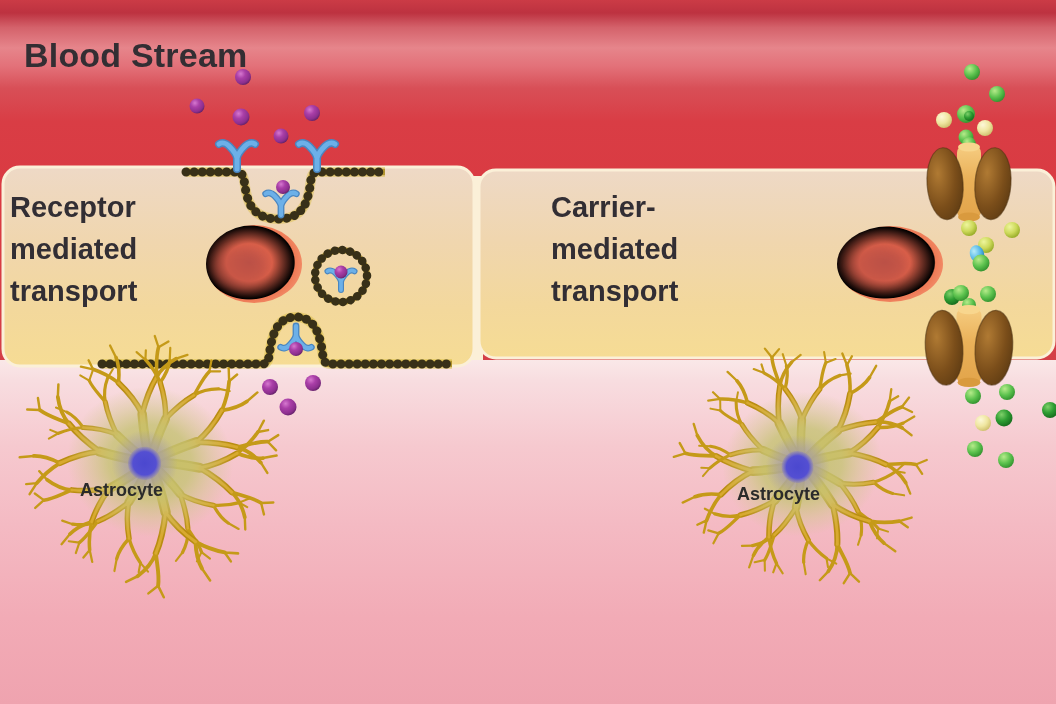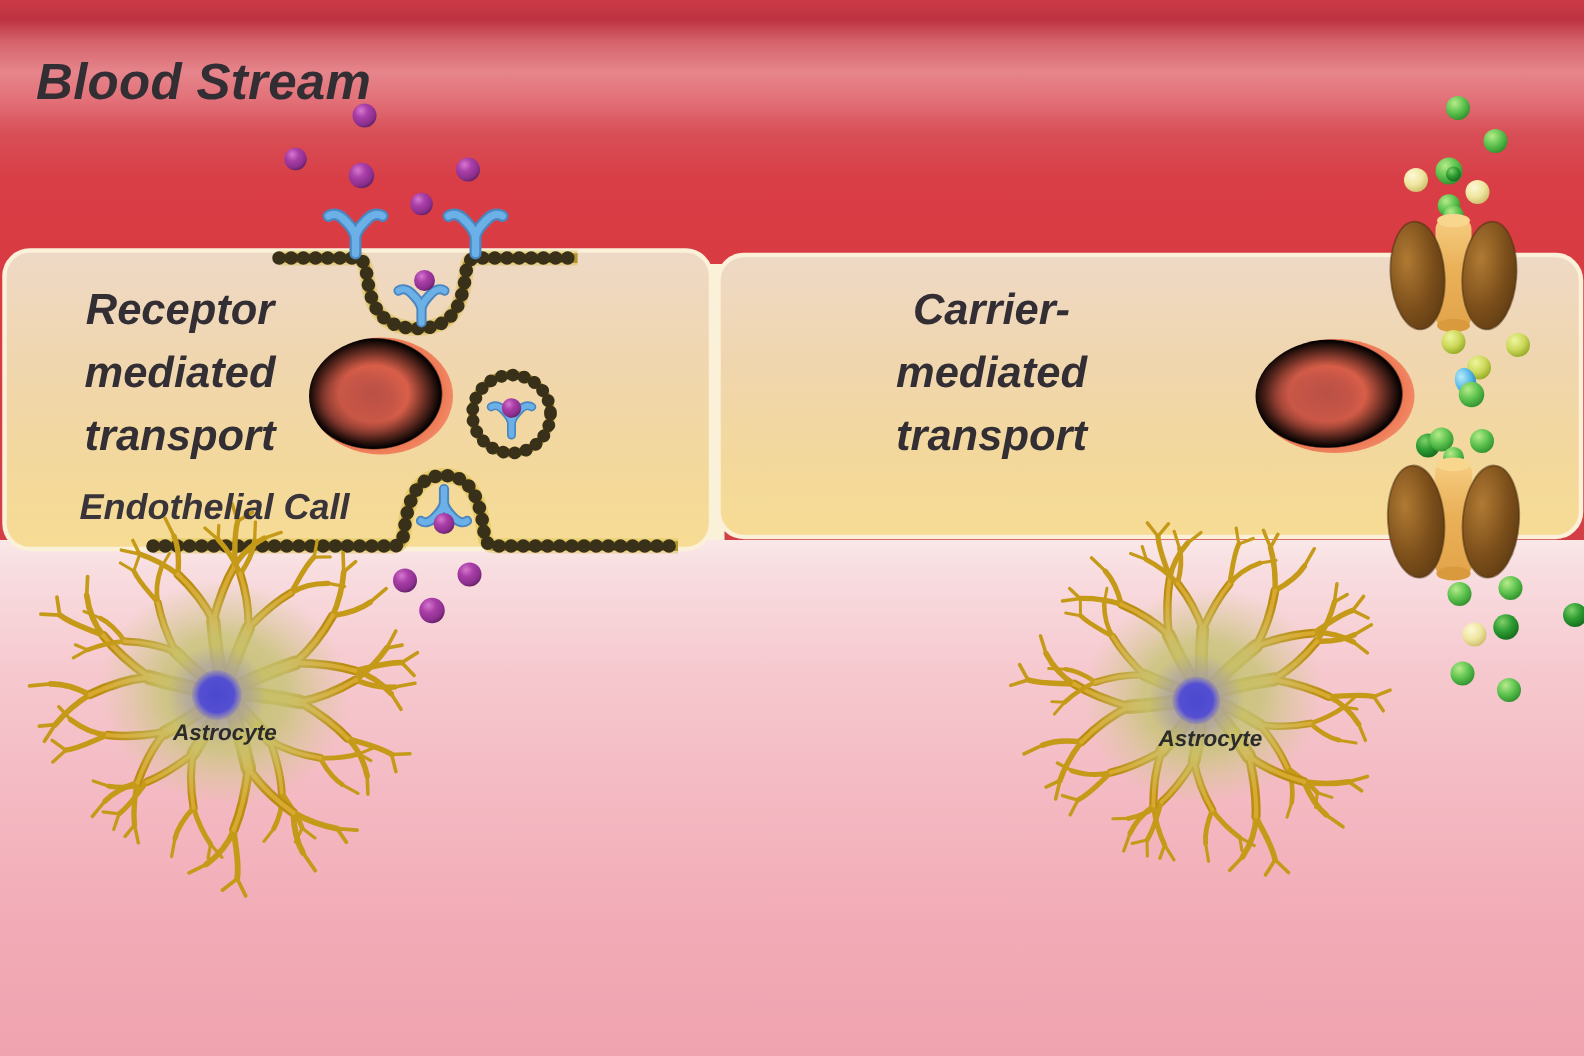--- a/index.html
+++ b/index.html
@@ -16,32 +16,32 @@
       #e37179 18%, #d84f57 24%, #d93d45 33%, #da3a41 55%, #d33f47 100%);
   }
   .bg-cns{
     position:absolute;left:0;top:360px;width:1056px;height:344px;
     background:linear-gradient(180deg,
       #fae8e8 0%, #f8dde0 6%, #f6c9cf 25%, #f4bac3 48%,
       #f2abb6 75%, #efa3af 100%);
   }
   svg.diagram{position:absolute;left:0;top:0;}
   
-  .lbl{position:absolute;white-space:pre;font-style:italic;}
+  .lbl{position:absolute;white-space:pre;}
   .lbl-big{font-size:34px;font-weight:700;letter-spacing:.2px;color:#332e33;}
   .panel-title{
-    font-size:29px;font-weight:700;line-height:42px;text-align:center;
+    font-size:29px;font-weight:700;line-height:42px;text-align:left;
     width:220px;transform:translateX(-50%);color:#322e34;
   }
   .cell-label{
     font-size:24px;font-weight:700;text-align:center;width:260px;
     transform:translateX(-50%);color:#38343a;
   }
   .astro-label{
-    font-size:15px;font-weight:700;text-align:center;width:140px;
+    font-size:18px;font-weight:700;text-align:left;width:140px;
     transform:translateX(-50%);color:#2b2b2b;
   }
 </style>
 </head>
 <body>
 
 <div class="stage">
 
   <div class="bg-blood"></div>
   <div class="bg-cns"></div>
@@ -262,21 +262,20 @@
     </g>
 
     <use href="#astrocyte" transform="translate(150,462) rotate(8) scale(1.04)"></use>
     <use href="#astrocyte" transform="translate(802,464) rotate(-12)"></use>
   </svg>
 
   <div class="lbl lbl-big" style="left:24px;top:36px;">Blood Stream</div>
 
   <div class="lbl panel-title" style="left:120px;top:186px;"><span>Receptor</span><br><span>mediated</span><br><span>transport</span></div>
 
-  <div class="lbl cell-label" style="left:143px;top:325px;">Endothelial Call</div>
 
   <div class="lbl panel-title" style="left:661px;top:186px;"><span>Carrier-</span><br><span>mediated</span><br><span>transport</span></div>
 
 
   <div class="lbl astro-label" style="left:150px;top:480px;">Astrocyte</div>
 
   <div class="lbl astro-label" style="left:807px;top:484px;">Astrocyte</div>
 
 </div>
 

